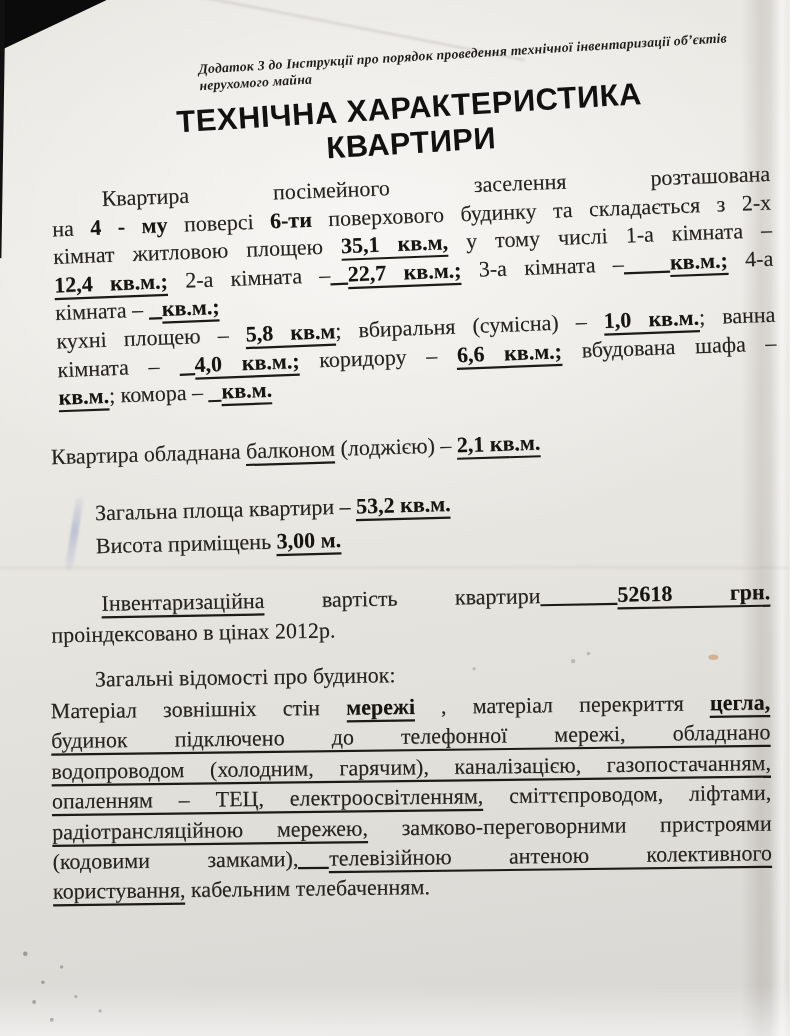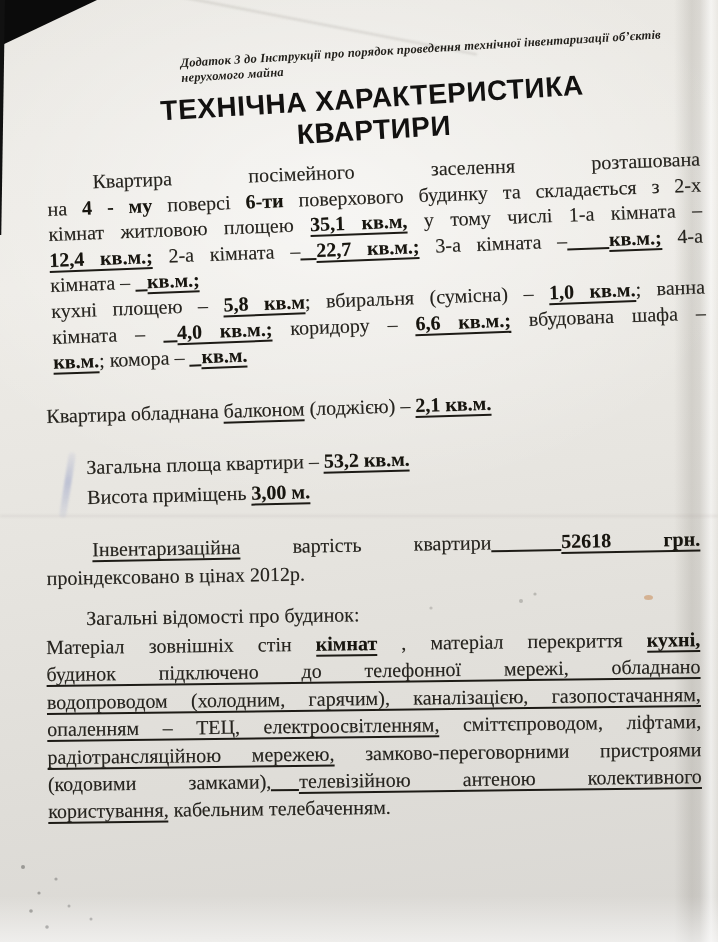--- a/index.html
+++ b/index.html
@@ -103,21 +103,21 @@
       <div class="tl nj"><span class="">Висота приміщень </span><span class="b u">3,00  м.</span></div>
     </div>
   <div class="blk b-inv">
       <div class="tl ind"><span class="u">Інвентаризаційна</span><span class=""> вартість квартири</span><span class="blank" style="width: 70px;"></span><span class="b u">52618  грн.</span></div>
       <div class="tl nj"><span class="">проіндексовано в цінах 2012р.</span></div>
     </div>
   <div class="blk b-infohead">
       <div class="tl nj"><span class="">Загальні відомості про будинок:</span></div>
     </div>
   <div class="blk b-info">
-      <div class="tl"><span class="">Матеріал зовнішніх стін </span><span class="b u">кімнат</span><span class=""> , матеріал перекриття </span><span class="b u">кухні,</span></div>
+      <div class="tl"><span class="">Матеріал зовнішніх стін </span><span class="b u">мережі</span><span class=""> , матеріал перекриття </span><span class="b u">цегла,</span></div>
       <div class="tl"><span class="u">будинок підключено до телефонної мережі, обладнано</span></div>
       <div class="tl"><span class="u">водопроводом (холодним, гарячим), каналізацією, газопостачанням,</span></div>
       <div class="tl"><span class="u">опаленням – ТЕЦ, електроосвітленням,</span><span class=""> сміттєпроводом, ліфтами,</span></div>
       <div class="tl"><span class="u">радіотрансляційною мережею,</span><span class=""> замково-переговорними пристроями</span></div>
       <div class="tl"><span class="">(кодовими замками),</span><span class="blank" style="width: 28px;"></span><span class="u">телевізійною антеною колективного</span></div>
       <div class="tl nj"><span class="u">користування,</span><span class=""> кабельним телебаченням.</span></div>
     </div>
 </div>
 
 </body></html>

